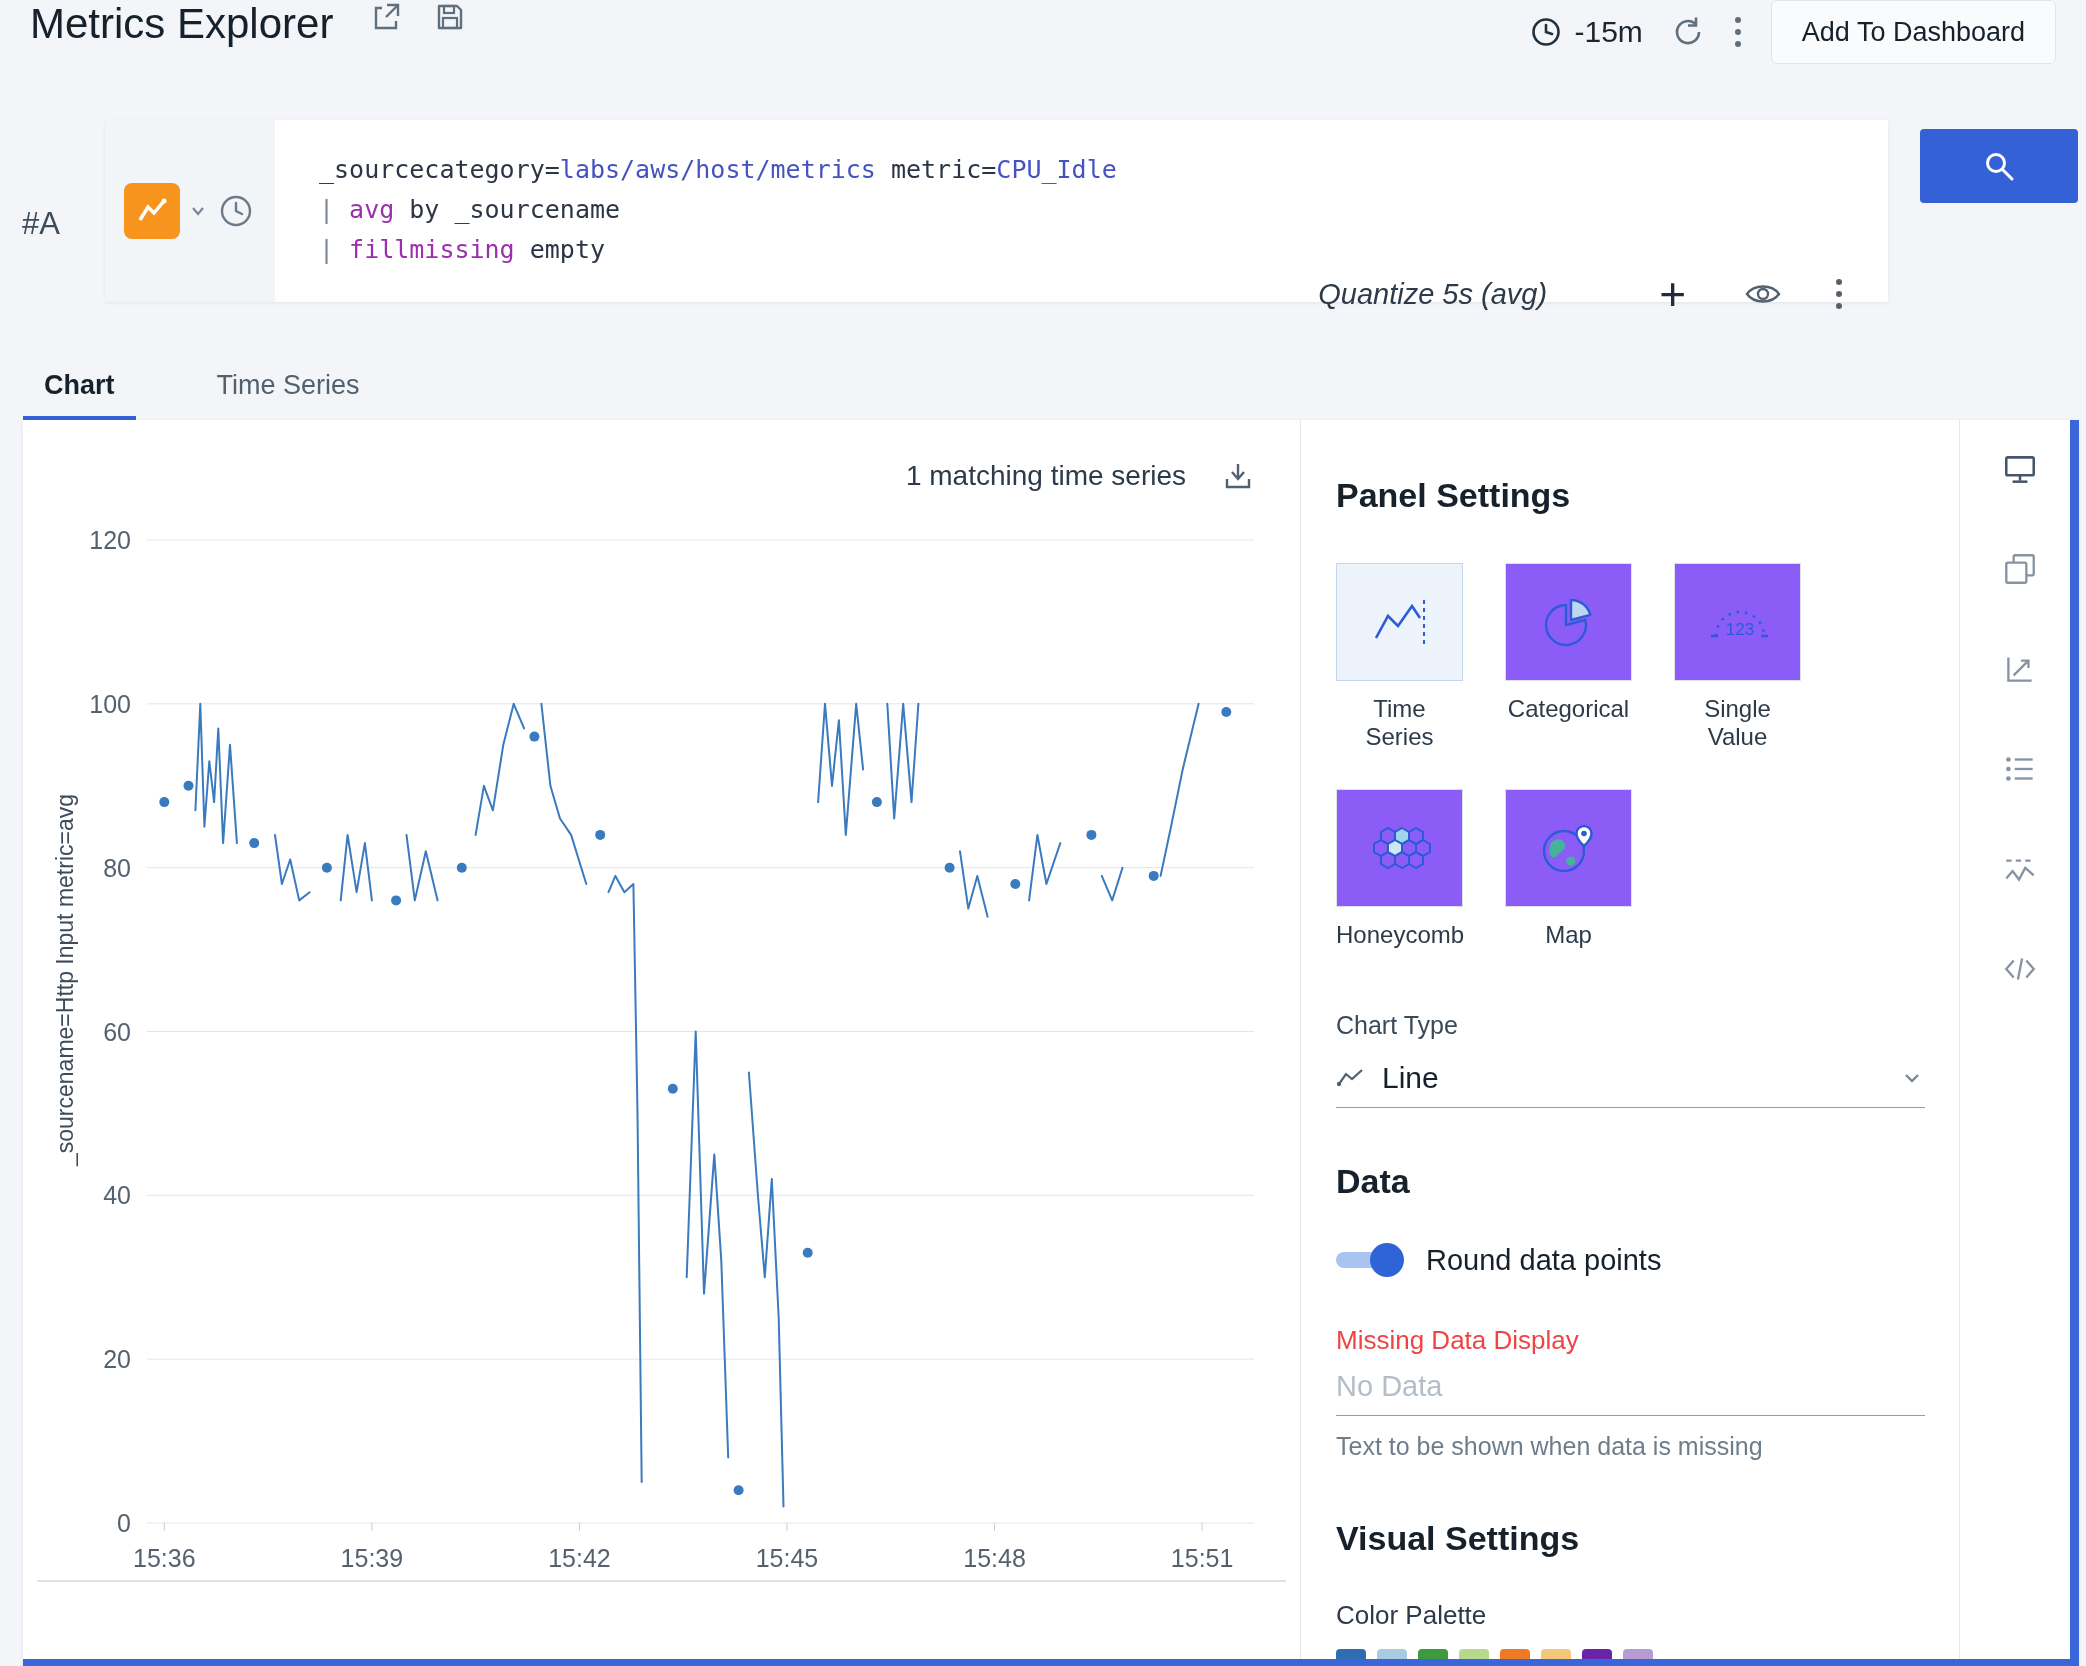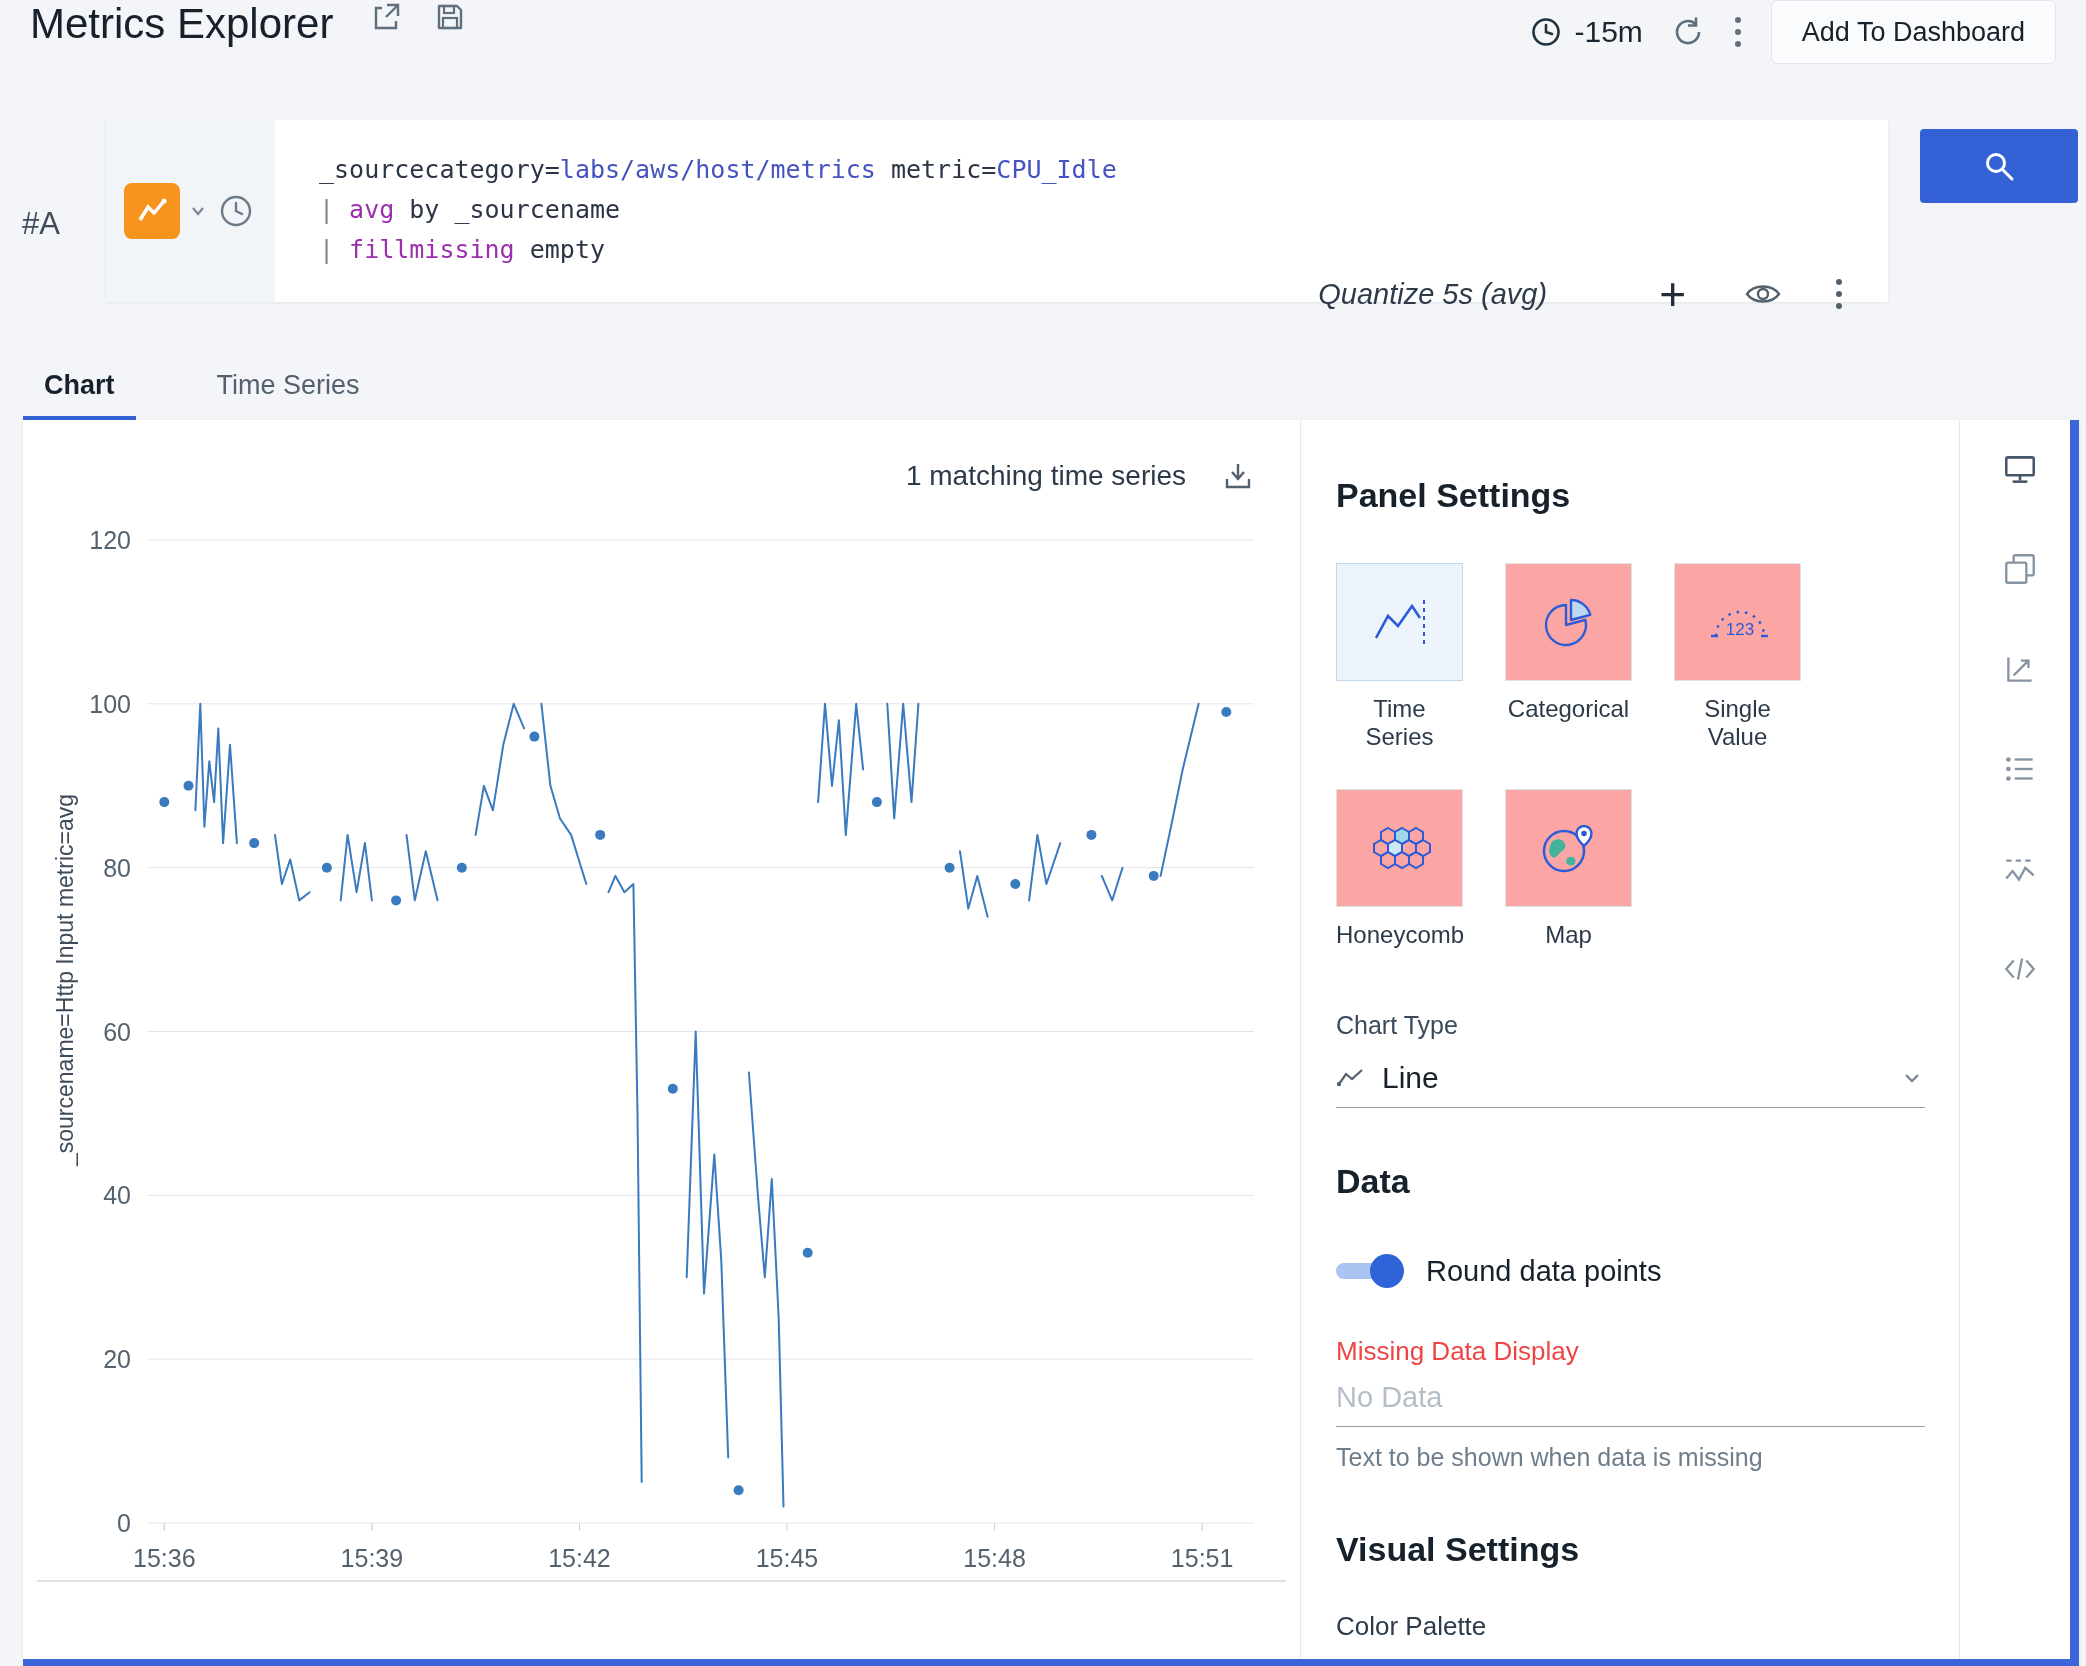--- a/index.html
+++ b/index.html
@@ -44,30 +44,30 @@
   .main{position:absolute;top:420px;left:23px;width:2056px;bottom:0;background:#fff;box-shadow:0 1px 4px rgba(20,30,50,.08);display:flex}
   .chart-col{width:1277px;flex:none;position:relative}
   .chart-head{position:absolute;top:40px;right:46px;display:flex;align-items:center;gap:36px;z-index:2}
   .match-label{font-size:28px;color:#2c3a49}
   .divider{width:1px;background:#e3e7eb;flex:none}
 
   .settings-col{width:658px;flex:none;padding:56px 34px 0 35px}
   .ps-title,.data-title,.vs-title{font-size:34px;font-weight:700;color:#16212c}
   .cards{display:flex;flex-wrap:wrap;gap:38px 42px;margin-top:48px;width:480px}
   .card{width:127px;text-align:center;cursor:pointer}
-  .card-box{width:127px;height:118px;border:1px solid #dde2e8;background:#fca5a5;display:flex;align-items:center;justify-content:center}
+  .card-box{width:127px;height:118px;border:1px solid #dde2e8;background:#8b5cf6;display:flex;align-items:center;justify-content:center}
   .card.selected .card-box{background:#ecf3fb;border-color:#c2d8f0}
   .card-label{margin-top:14px;font-size:24px;color:#2c3a49}
   .section-label{font-size:25px;color:#3a4a5a}
   .chart-type{margin-top:62px}
   .select-row{display:flex;align-items:center;height:60px;border-bottom:1px solid #909eac;margin-top:8px;cursor:pointer}
   .select-value{font-size:30px;color:#16212c;margin-left:16px}
   .ml-auto{margin-left:auto}
   .data-title{margin-top:54px}
-  .toggle-row{display:flex;align-items:center;gap:24px;margin-top:53px}
+  .toggle-row{display:flex;align-items:center;gap:24px;margin-top:42px}
   .toggle{position:relative;width:66px;height:34px;flex:none;cursor:pointer}
   .toggle .track{position:absolute;left:0;top:9px;width:66px;height:16px;border-radius:8px;background:#a9c4f0}
   .toggle .knob{position:absolute;right:-2px;top:0;width:34px;height:34px;border-radius:50%;background:#2f63d8}
   .toggle-label{font-size:29px;color:#16212c}
   .missing-label{margin-top:48px;font-size:26px;color:#ef4444}
   .missing-input{width:100%;border:none;border-bottom:1px solid #909eac;background:transparent;font-size:29px;padding:14px 0 12px;color:#2c3a49;font-family:inherit;outline:none}
   .missing-input::placeholder{color:#b3bec9}
   .missing-help{margin-top:16px;font-size:25px;color:#6e7d8c}
   .vs-title{margin-top:58px}
   .palette-label{margin-top:42px;font-size:26px;color:#2c3a49}

